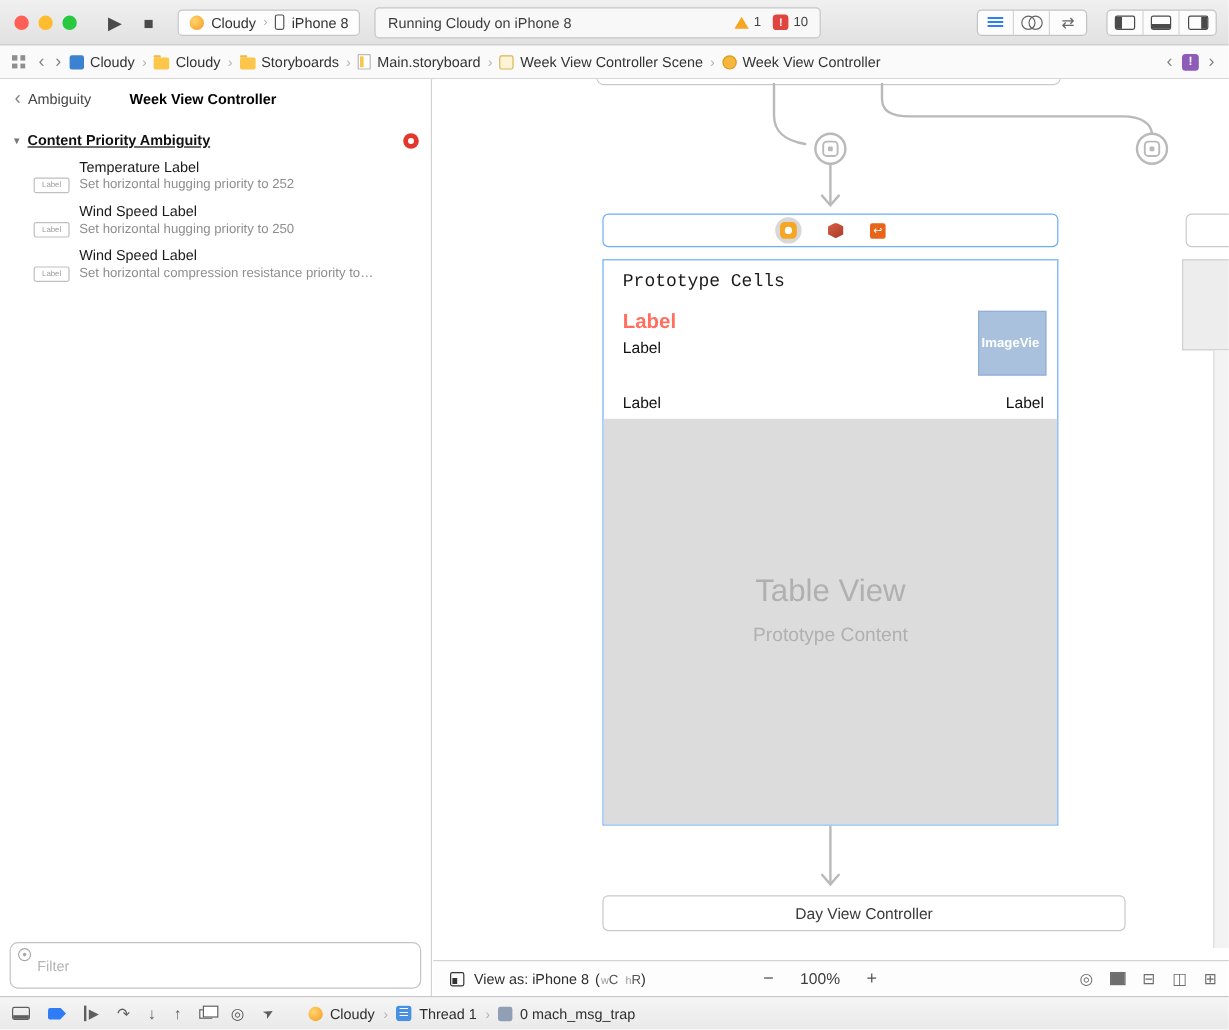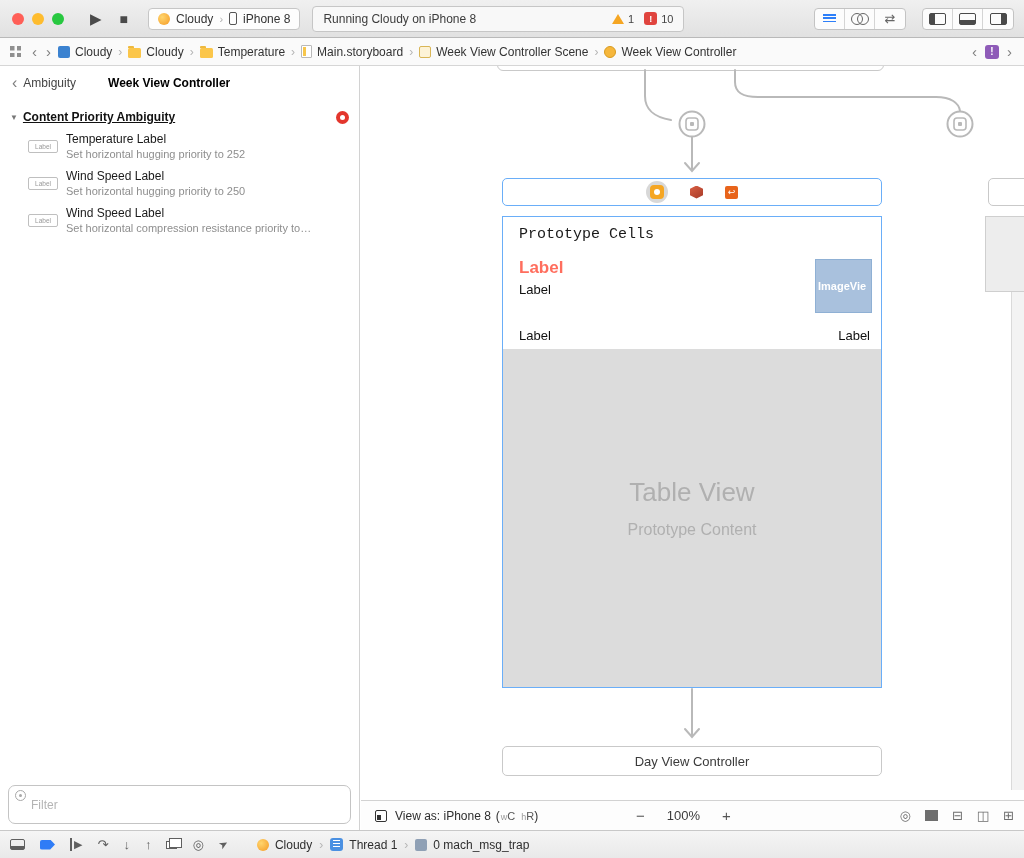--- a/index.html
+++ b/index.html
@@ -73,21 +73,21 @@
     border-right:1px solid #d2d2d2; }
   .sb-head { display:flex; align-items:center; height:34px; padding:0 10px; }
   .sb-back { display:flex; align-items:center; gap:4px; color:#444; }
   .sb-back .nav-ch { font-size:16px; }
   .sb-title { font-weight:bold; color:#000; margin-left:32px; }
   .sb-section { display:flex; align-items:center; height:22px; padding:0 10px; margin-top:6px; }
   .disc { color:#777; font-size:8px; margin-right:5px; }
   .sb-section-title { font-weight:bold; color:#111; flex:1;text-decoration:underline; }
   .red-badge { width:13px; height:13px; background:#e3362d; border-radius:50%; position:relative; }
   .red-badge::after { content:""; position:absolute; left:4px; top:4px; width:5px; height:5px; background:#fff; border-radius:50%; }
-  .issue-row { display:flex; align-items:center; gap:8px; padding:4px 10px 4px 28px; }
+  .issue-row { display:flex; align-items:flex-end; gap:8px; padding:4px 10px 4px 28px; }
   .label-badge { flex:none; width:30px; height:13px; border:1px solid #bfbfbf; border-radius:2px;
     font-size:6.5px; color:#999; display:flex; align-items:center; justify-content:center; background:#fff; }
   .issue-text .t { font-size:12px; color:#1a1a1a; line-height:15px; }
   .issue-text .d { font-size:11px; color:#8e8e8e; line-height:14px; }
   .filter-wrap { position:absolute; left:8px; right:8px; bottom:6px; height:39px; }
   .filter-input { width:100%; height:100%; border:1px solid #c4c4c4; border-radius:7px; padding:0 6px 0 22px;
     font-size:12px; color:#333; background:#fff; outline:none; font-family:inherit; }
   .filter-ico { position:absolute; left:7px; top:5px; width:11px; height:11px; border:1px solid #a8a8a8; border-radius:50%; }
   .filter-ico::after { content:""; position:absolute; left:3px; top:3px; width:3px; height:3px; background:#a8a8a8; border-radius:50%; }
   .filter-input::placeholder { color:#b4b4b4; }
@@ -113,21 +113,21 @@
   .cell-sub { position:absolute; left:16px; top:65px; font-size:13px; color:#111; }
   .image-view { position:absolute; left:312px; top:42px; width:57px; height:54px; background:#a9c1dd;
     border:1px solid #8fb0d4; color:#fff; font-size:11px; font-weight:bold; overflow:hidden;
     display:flex; align-items:center; padding-left:2px; white-space:nowrap; }
   .row-left { position:absolute; left:16px; top:111px; font-size:13px; color:#111; }
   .row-right { position:absolute; right:11px; top:111px; font-size:13px; color:#111; }
   .table-area { position:absolute; left:0; right:0; top:132px; bottom:0; background:#dcdcdc;
     display:flex; flex-direction:column; align-items:center; justify-content:center; gap:13px; transform:translateY(0); }
   .table-title { font-size:26px; font-weight:500; color:#b0b0b0; margin-top:-20px; }
   .table-sub { font-size:16px; color:#b0b0b0; }
-  .day-box { position:absolute; left:141px; top:680px; width:380px; height:30px; background:#fff;
+  .day-box { position:absolute; left:141px; top:680px; width:436px; height:30px; background:#fff;
     border:1px solid #c9c9c9; border-radius:5px; display:flex; align-items:center; justify-content:center;
     font-size:13px; color:#3a3a3a; }
   .part-toolbar { position:absolute; left:627px; top:112px; width:60px; height:28px; background:#fff;
     border:1px solid #c9c9c9; border-radius:5px; }
   .part-gray { position:absolute; left:624px; top:150px; width:62px; height:76px; background:#ededed; border:1px solid #cfcfcf; }
   .part-strip { position:absolute; left:650px; top:226px; width:32px; height:498px; background:#f3f3f3; border-left:1px solid #dadada; }
 
   
   .canvas-bar { position:absolute; left:361px; right:0; bottom:28px; height:30px; background:#fdfdfd;
     border-top:1px solid #d2d2d2; display:flex; align-items:center; padding:0 10px; }
@@ -235,21 +235,21 @@
       <span>Cloudy</span>
     </span>
     <span class="crumb-sep">›</span>
     <span class="crumb">
       <span class="ic-folder"></span>
       <span>Cloudy</span>
     </span>
     <span class="crumb-sep">›</span>
     <span class="crumb">
       <span class="ic-folder"></span>
-      <span>Temperature</span>
+      <span>Storyboards</span>
     </span>
     <span class="crumb-sep">›</span>
     <span class="crumb">
       <span class="ic-storyboard"></span>
       <span>Main.storyboard</span>
     </span>
     <span class="crumb-sep">›</span>
     <span class="crumb">
       <span class="ic-scene"></span>
       <span>Week View Controller Scene</span>

